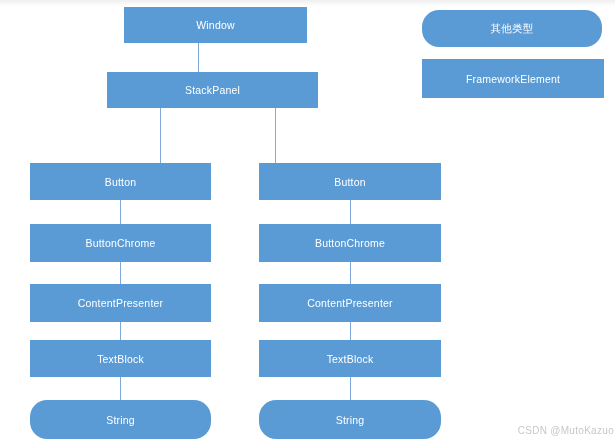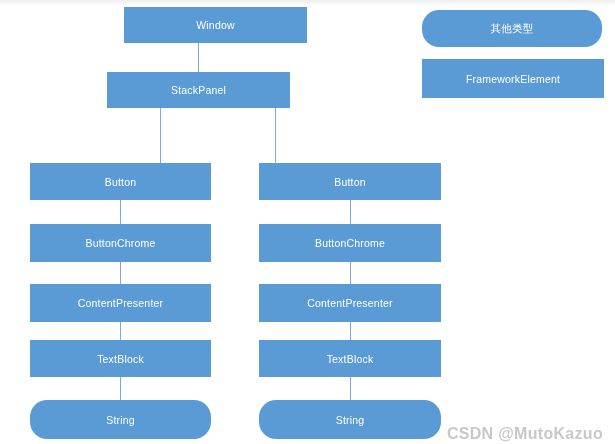--- a/index.html
+++ b/index.html
@@ -30,38 +30,37 @@
   }
   .rounded { border-radius: 17px; }
   .connector {
     position: absolute;
     width: 1px;
     background: #7FA8DC;
   }
   .watermark {
     position: absolute;
     top: 425px;
-    right: 12px;
+    right: 1px;
     color: #c8c8c8;
-    font-size: 16px;
+    font-size: 10px;
     letter-spacing: 0.3px;
-    font-weight: bold;
   }
 </style>
 </head>
 <body>
 
 <div class="page">
 
   <div class="top-shade"></div>
 
   <div class="node" style="left:124px;top:7px;width:183px;height:36px;">
     <span>Window</span>
   </div>
-  <div class="node" style="left:107px;top:72px;width:183px;height:36px;">
+  <div class="node" style="left:107px;top:72px;width:211px;height:36px;">
     <span>StackPanel</span>
   </div>
 
   <div class="node" style="left:30px;top:163px;width:181px;height:37px;">
     <span>Button</span>
   </div>
   <div class="node" style="left:259px;top:163px;width:182px;height:37px;">
     <span>Button</span>
   </div>
 

